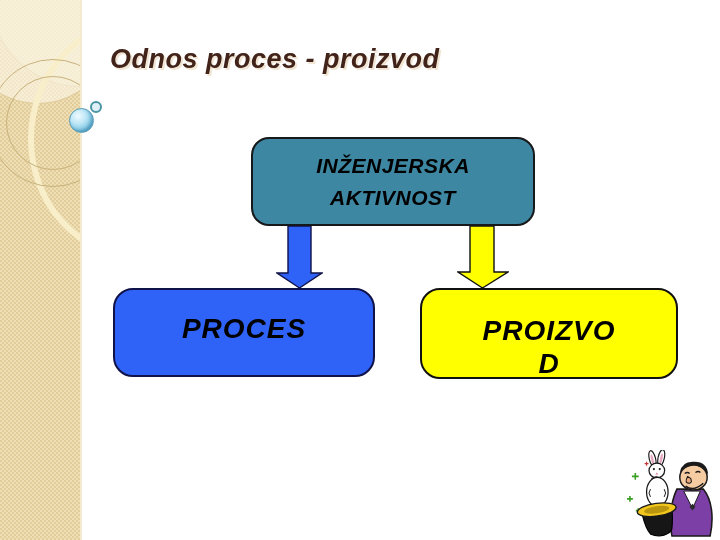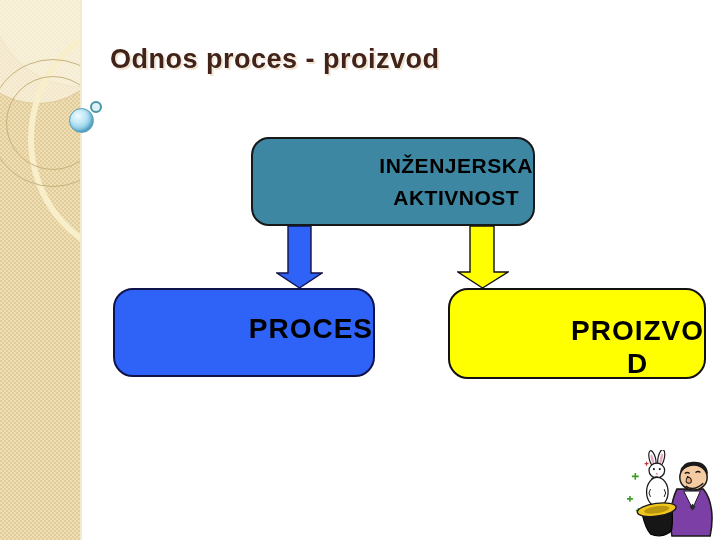--- a/index.html
+++ b/index.html
@@ -7,20 +7,21 @@
     width: 720px; height: 540px;
     background: #ffffff;
     font-family: "Liberation Sans", sans-serif;
     overflow: hidden;
   }
   .slide {
     position: relative;
     width: 720px; height: 540px;
     background: #ffffff;
     overflow: hidden;
+    font-style: italic;
   }
 
   
   .sidebar {
     position: absolute; left: 0; top: 0;
     width: 80px; height: 540px;
     background: repeating-conic-gradient(#eedfb6 0% 25%, #e2cd9a 0% 50%) 0 0 / 4px 4px;
     border-right: 2px solid #f3ead0;
     overflow: hidden;
   }
@@ -73,21 +74,21 @@
     color: #42231a;
     letter-spacing: 0.5px;
     text-shadow: 2px 2px 0 rgba(240, 228, 210, 0.95);
     white-space: nowrap;
   }
 
   
   .node {
     position: absolute;
     display: flex; flex-direction: column;
-    align-items: flex-end; justify-content: center;
+    align-items: center; justify-content: center;
     text-align: center;
     font-weight: bold; color: #000000;
     white-space: pre-line;
     box-sizing: border-box;
   }
   .node-activity {
     left: 251px; top: 137px; width: 284px; height: 89px;
     background: #3e87a2;
     border: 2px solid #16181a;
     border-radius: 18px;
@@ -102,21 +103,20 @@
     padding-bottom: 8px;
   }
   .node-product {
     left: 420px; top: 288px; width: 258px; height: 91px;
     background: #ffff00;
     border: 2px solid #111111;
     border-radius: 20px;
     font-size: 28px; line-height: 33px; letter-spacing: 1px;
     justify-content: flex-start;
     padding-top: 24px;
-    margin-left: 28px;
   }
 
   .arrow-svg { position: absolute; display: block; }
 
   
   .magician { position: absolute; left: 624px; top: 450px; width: 95px; height: 88px; }
 </style>
 </head>
 <body>
 

